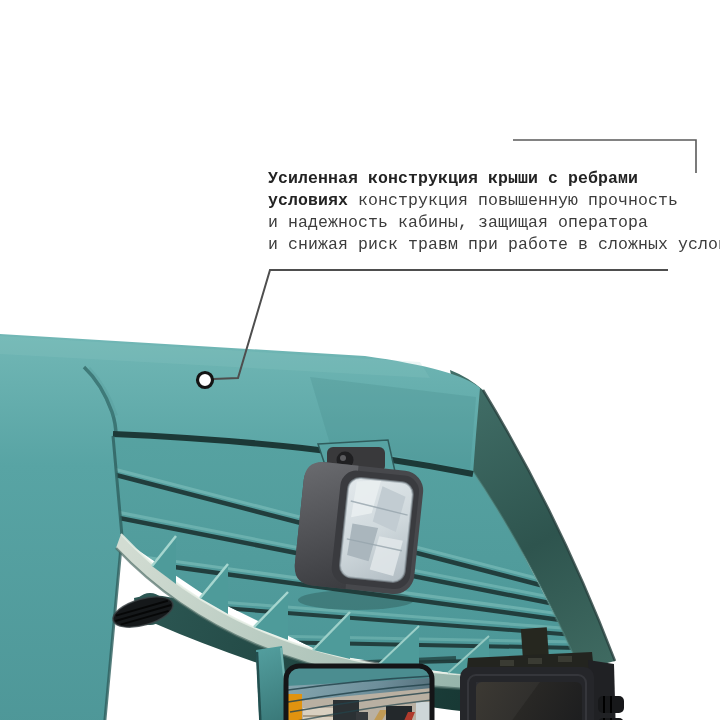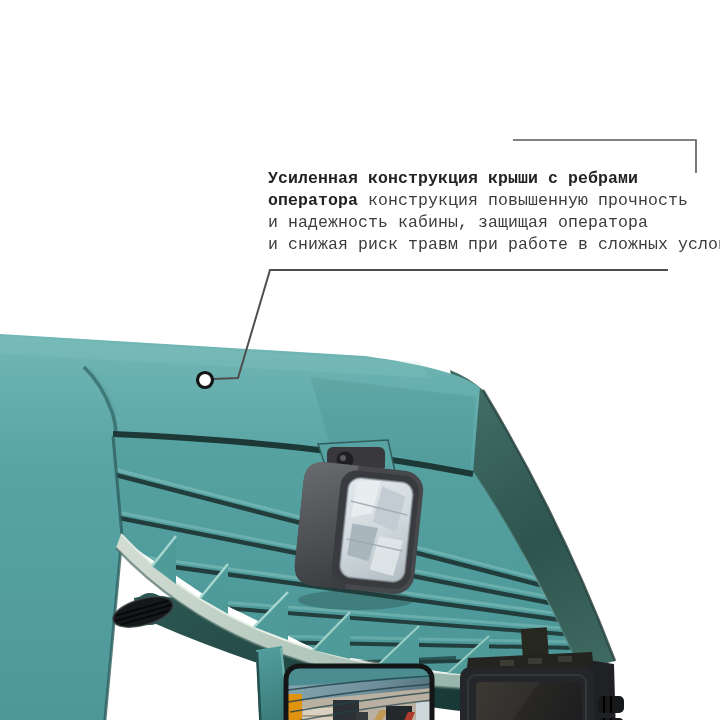--- a/index.html
+++ b/index.html
@@ -244,18 +244,18 @@
 
   <g stroke="#4e4e4e" stroke-width="2" fill="none">
     <path d="M668,258 L270,258 L238,366 L213,367"></path>
   </g>
   <circle cx="205" cy="368" r="7.5" fill="#ffffff" stroke="#141414" stroke-width="3.2"></circle>
   <path d="M513,128 L696,128 L696,161" fill="none" stroke="#5a5a5a" stroke-width="1.6"></path>
 </svg>
 
 <div class="annot">
   <div class="line"><span class="b">Усиленная конструкция крыши с ребрами</span><span></span></div>
-  <div class="line"><span class="b">оператора</span><span> конструкция повышенную прочность</span></div>
+  <div class="line"><span class="b">условиях</span><span> конструкция повышенную прочность</span></div>
   <div class="line"><span class="b"></span><span>и надежность кабины, защищая оператора</span></div>
   <div class="line"><span class="b"></span><span>и снижая риск травм при работе в сложных условиях.</span></div>
 </div>
 
 </div>
 
 </body></html>

